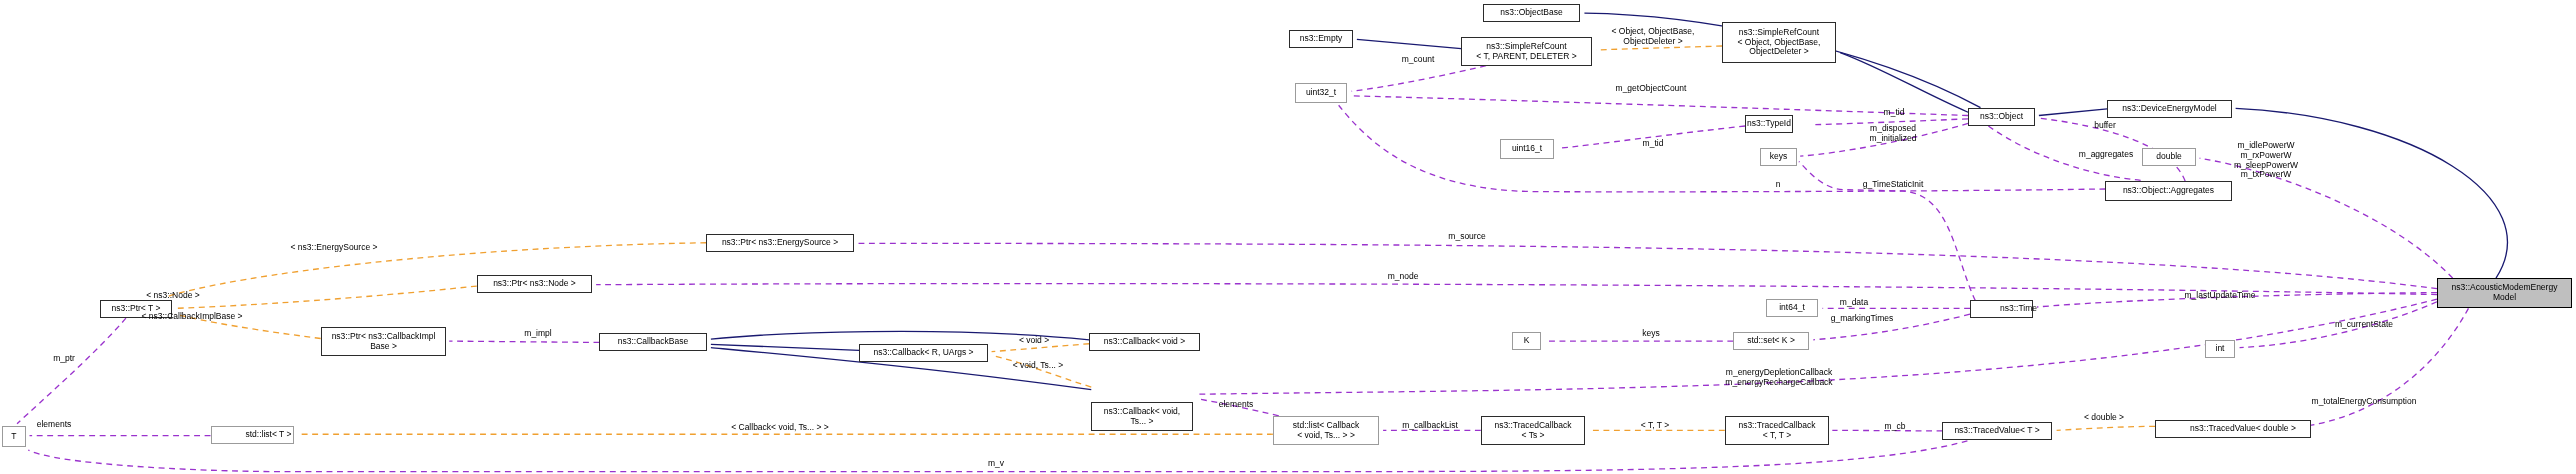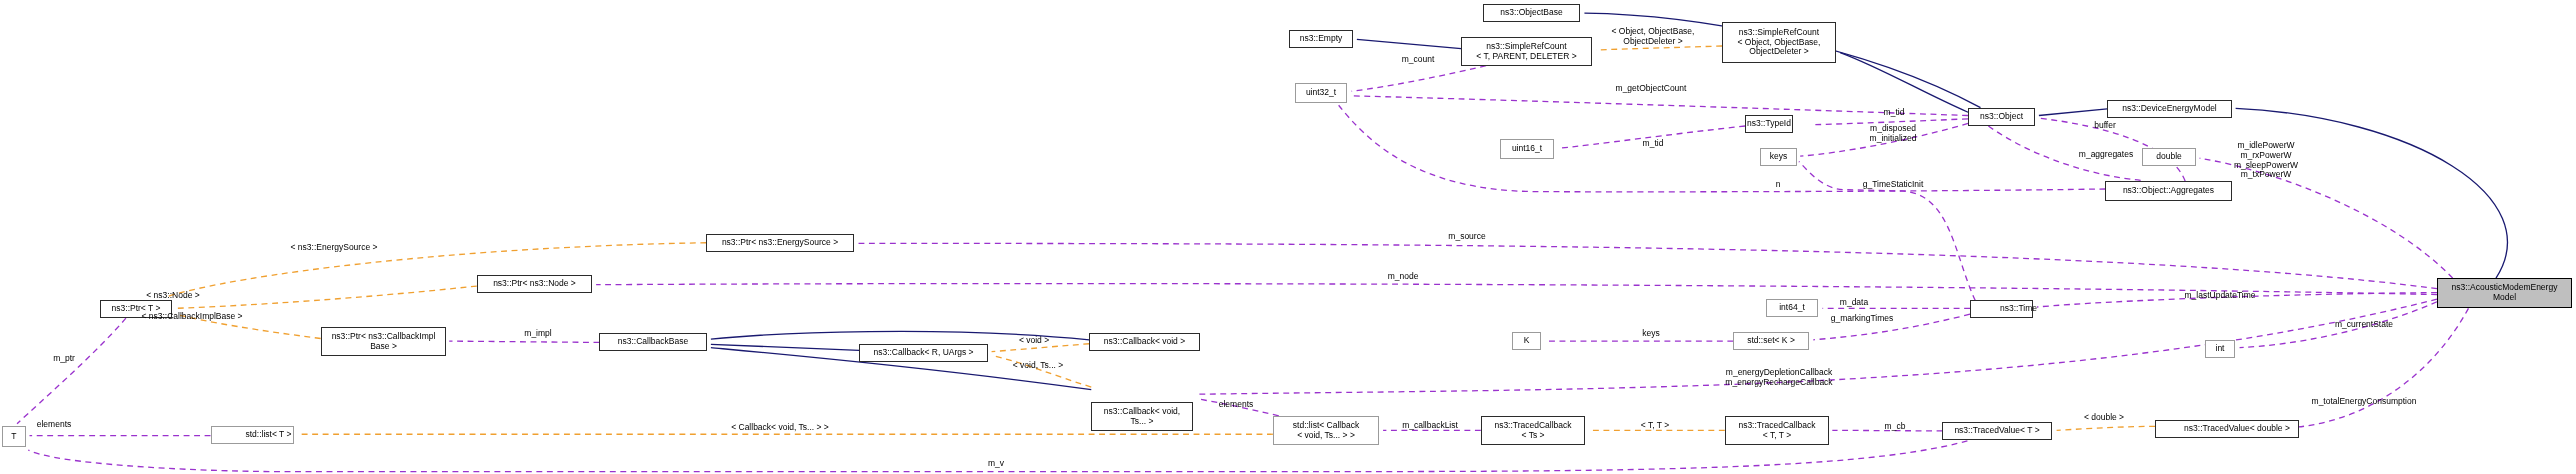--- a/index.html
+++ b/index.html
@@ -121,21 +121,21 @@
     <div class="node primitive" style="left: 2205px; top: 340px; width: 30px; height: 18.4px;">int</div>
     <div class="node primitive" style="left: 2px; top: 426px; width: 23.6px; height: 21px;">T</div>
     <div class="node primitive" style="left: 211px; top: 426px; width: 83px; height: 18.4px; padding-left: 32px;">std::list&lt; T &gt;</div>
     <div class="node primitive" style="left: 1273px; top: 416px; width: 106px; height: 29px;">std::list&lt; Callback
 &lt; void, Ts... &gt; &gt;</div>
     <div class="node class" style="left: 1481px; top: 416px; width: 104px; height: 29px;">ns3::TracedCallback
 &lt; Ts &gt;</div>
     <div class="node class" style="left: 1725px; top: 416px; width: 104px; height: 29px;">ns3::TracedCallback
 &lt; T, T &gt;</div>
     <div class="node class" style="left: 1942px; top: 422px; width: 110px; height: 18.4px;">ns3::TracedValue&lt; T &gt;</div>
-    <div class="node class" style="left: 2155px; top: 420px; width: 144px; height: 18.4px; padding-left: 20px;">ns3::TracedValue&lt; double &gt;</div>
+    <div class="node class" style="left: 2155px; top: 420px; width: 156px; height: 18.4px; padding-left: 20px;">ns3::TracedValue&lt; double &gt;</div>
     <div class="edge-label" style="left: 1418px; top: 60px;">m_count</div>
     <div class="edge-label" style="left: 1651px; top: 89px;">m_getObjectCount</div>
     <div class="edge-label" style="left: 1653px; top: 37px;">&lt; Object, ObjectBase,
 ObjectDeleter &gt;</div>
     <div class="edge-label" style="left: 1653px; top: 144px;">m_tid</div>
     <div class="edge-label" style="left: 1894px; top: 113px;">m_tid</div>
     <div class="edge-label" style="left: 1893px; top: 134px;">m_disposed
 m_initialized</div>
     <div class="edge-label" style="left: 2105px; top: 126px;">buffer</div>
     <div class="edge-label" style="left: 2106px; top: 155px;">m_aggregates</div>

